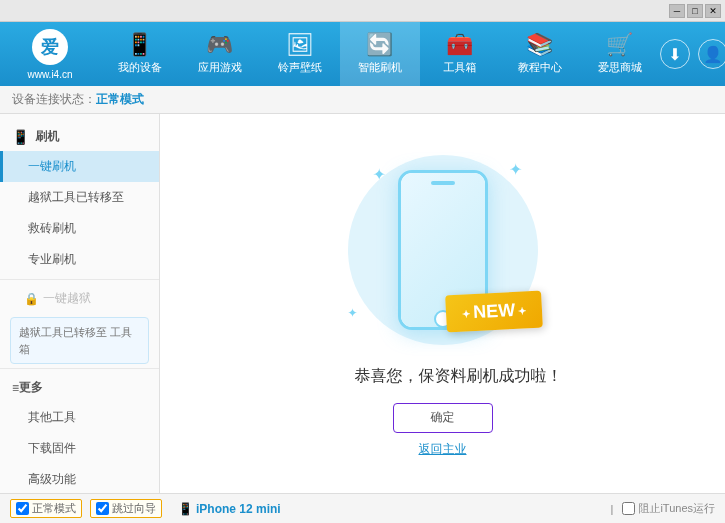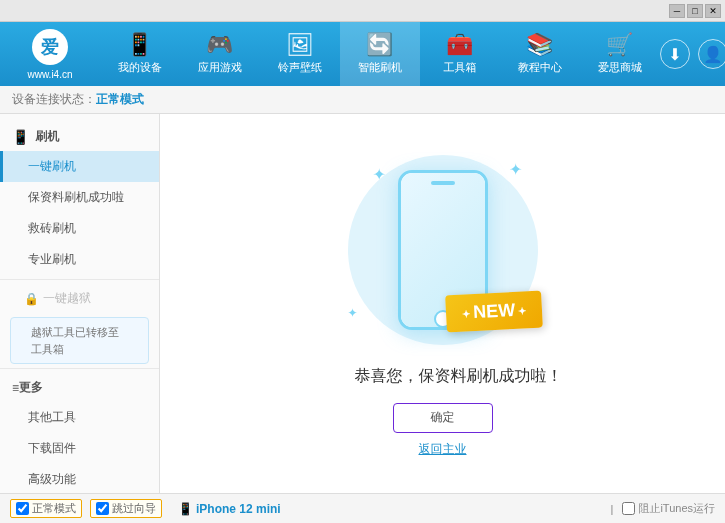--- a/index.html
+++ b/index.html
@@ -160,21 +160,21 @@
       padding: 6px 12px;
       color: #555;
       font-size: 12px;
       font-weight: bold;
     }
     .sidebar-info-box {
       margin: 4px 10px;
       background: #f0f8ff;
       border: 1px solid #c8e6f8;
       border-radius: 4px;
-      padding: 6px 20px;
+      padding: 6px 8px;
       font-size: 11px;
       color: #777;
       line-height: 1.5;
     }
     .sidebar-disabled {
       padding: 6px 12px 6px 24px;
       color: #bbb;
       font-size: 12px;
       display: flex;
       align-items: center;
@@ -439,21 +439,21 @@
 </div>
 
 <div class="main-content">
 
   <div class="sidebar">
     <div class="sidebar-section-title">
       <span class="section-icon">📱</span>
       <span>刷机</span>
     </div>
     <div class="sidebar-item active">一键刷机</div>
-    <div class="sidebar-item">保资料刷机成功啦</div>
+    <div class="sidebar-item">越狱工具已转移至</div>
     <div class="sidebar-item">救砖刷机</div>
     <div class="sidebar-item">专业刷机</div>
     <div class="sidebar-divider"></div>
     <div class="sidebar-disabled">
       <span>🔒</span>
       <span>一键越狱</span>
     </div>
     <div class="sidebar-info-box">越狱工具已转移至
 工具箱</div>
     <div class="sidebar-divider"></div>

